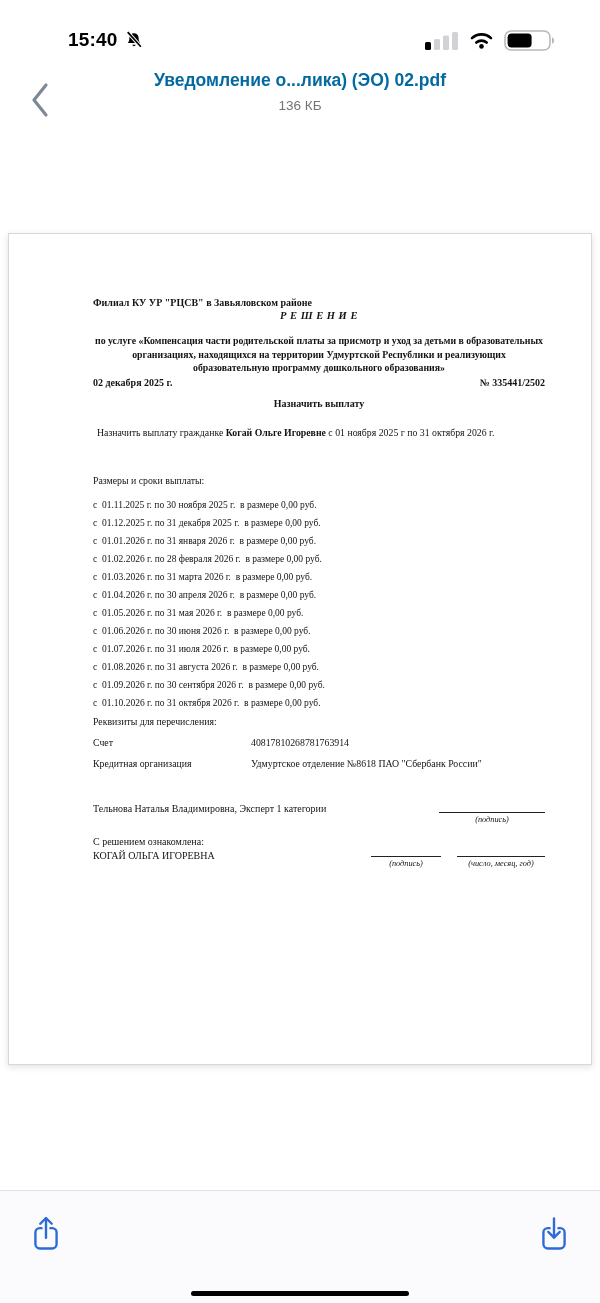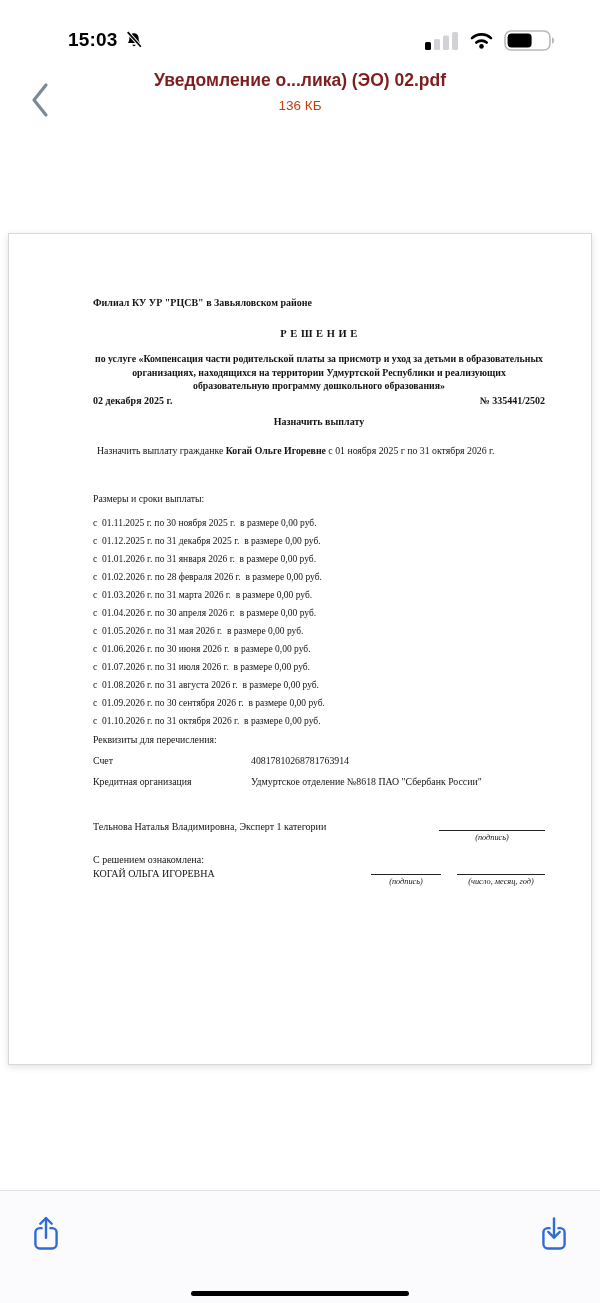--- a/index.html
+++ b/index.html
@@ -13,33 +13,33 @@
                 padding:16px 44px 0 68px; }
   .sb-left { display:flex; align-items:center; gap:7px; }
   .sb-time { font-size:19px; font-weight:700; color:#000; letter-spacing:.2px; }
   .sb-right { display:flex; align-items:center; gap:10px; }
 
   
   .nav { position:absolute; top:64px; left:0; right:0; height:78px; background:#fff; }
   .back-btn { position:absolute; left:18px; top:10px; width:44px; height:52px;
               background:none; border:none; display:flex; align-items:center; justify-content:center; cursor:pointer; }
   .nav-center { position:absolute; left:66px; right:66px; top:6px; text-align:center; }
-  .nav-title { font-size:17.5px; font-weight:700; color:#7f1d1d; white-space:nowrap; }
-  .nav-subtitle { margin-top:7px; font-size:13.5px; color:#c2410c; }
+  .nav-title { font-size:17.5px; font-weight:700; color:#0369a1; white-space:nowrap; }
+  .nav-subtitle { margin-top:7px; font-size:13.5px; color:#737373; }
 
   
   .viewer { position:absolute; top:142px; left:0; right:0; bottom:113px; background:#fff; }
   .page { position:absolute; left:8px; top:91px; width:584px; height:832px;
           background:#fff; border:1px solid #d8d8da;
           box-shadow:0 2px 7px rgba(0,0,0,.12);
           padding:62px 46px 0 84px;
           font-family:"Liberation Serif", serif; color:#131313; }
 
   .doc-org { font-size:10px; font-weight:700; line-height:13px; }
-  .doc-title { text-align:center; font-weight:700; font-size:10.5px; line-height:13px; margin-top:18px; letter-spacing:.5px; }
+  .doc-title { text-align:center; font-weight:700; font-size:10.5px; line-height:13px; letter-spacing:.5px;font-style:italic; }
   .doc-subtitle { text-align:center; font-weight:700; font-size:9.8px; line-height:13.5px; margin-top:12px; }
   .doc-meta { display:flex; justify-content:space-between; font-weight:700; font-size:10px; line-height:13px; margin-top:1px; }
   .doc-section { text-align:center; font-weight:700; font-size:10px; line-height:13px; margin-top:8px; }
   .doc-assignment { font-size:9.8px; line-height:13px; margin-top:16px; padding-left:4px; }
   .doc-assignment .bold { font-weight:700; }
   .doc-pay-label { font-size:9.8px; line-height:12px; margin-top:36px; }
   .doc-payments { list-style:none; margin-top:12px; }
   .doc-payments li { font-size:9.5px; line-height:12px; margin-bottom:6px; white-space:pre-wrap; }
   .doc-req-label { font-size:9.8px; line-height:13px; }
   .req-row { display:flex; font-size:9.8px; line-height:13px; margin-top:8px; }
@@ -68,21 +68,21 @@
                     width:218px; height:5.5px; border-radius:3px; background:#000; }
   svg { display:block; }
 </style>
 </head>
 <body>
 
 <div class="app">
 
   <div class="status-bar">
     <div class="sb-left">
-      <span class="sb-time">15:03</span>
+      <span class="sb-time">15:40</span>
       <span>
         <svg width="18" height="19" viewBox="0 0 20 21">
           <path d="M10 2.4c-3.1 0-5.1 2.4-5.1 5.3 0 3.5-1.2 4.9-2 5.7h14.2c-.8-.8-2-2.2-2-5.7 0-2.9-2-5.3-5.1-5.3z" fill="#000"></path>
           <path d="M8.1 15.2h3.8A1.95 1.95 0 0 1 10 16.8a1.95 1.95 0 0 1-1.9-1.6z" fill="#000"></path>
           <line x1="3" y1="1.2" x2="17.6" y2="17.4" stroke="#fff" stroke-width="4"></line>
           <line x1="3" y1="1.2" x2="17.6" y2="17.4" stroke="#000" stroke-width="1.9"></line>
         </svg>
       </span>
     </div>
     <div class="sb-right">

